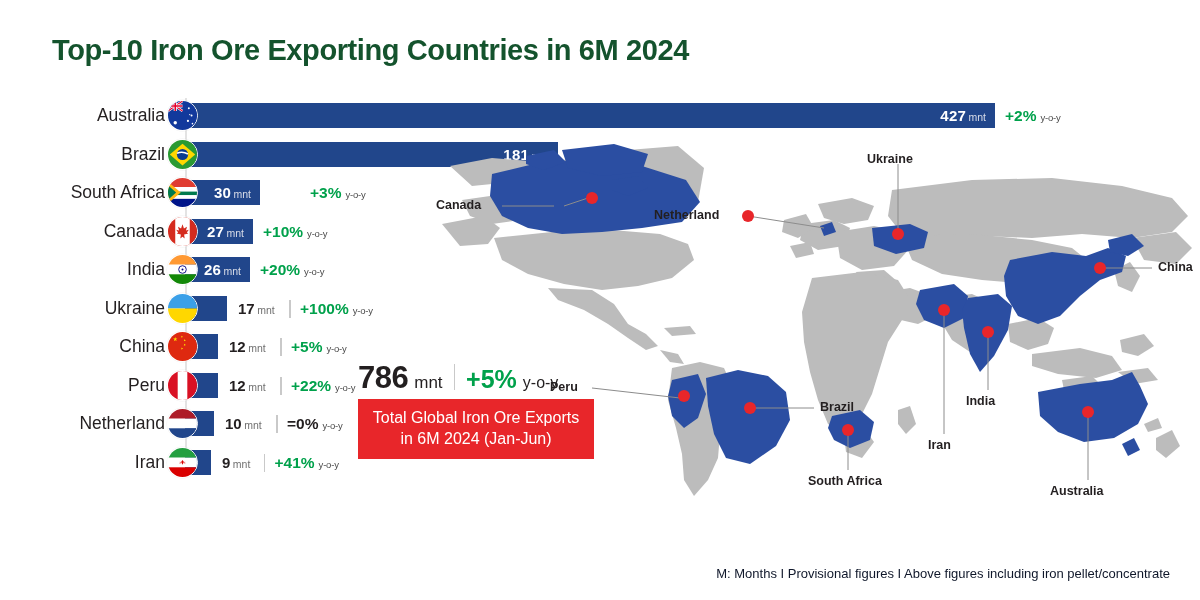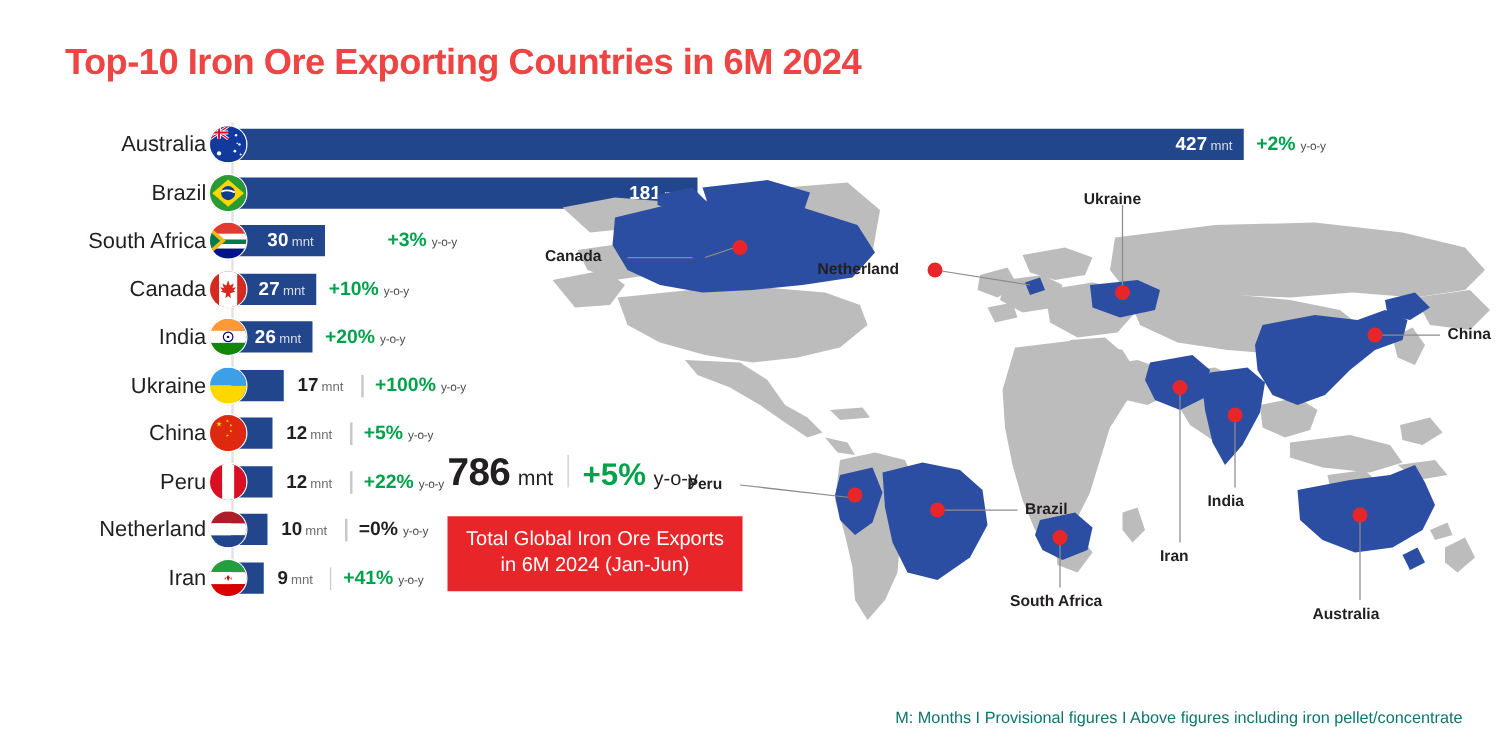--- a/index.html
+++ b/index.html
@@ -7,21 +7,21 @@
     width:1200px; height:600px; background:#ffffff;
     font-family:"Liberation Sans", sans-serif;
     color:#231f20; overflow:hidden; position:relative;
   }
   #stage { position:absolute; inset:0; }
 
   
   .title {
     position:absolute; left:52px; top:34px;
     font-size:29px; font-weight:bold; letter-spacing:-0.4px;
-    color:#ef4444; white-space:nowrap;
+    color:#14532d; white-space:nowrap;
   }
   .logo { position:absolute; right:40px; top:28px; display:flex; align-items:center; gap:11px; }
   .logo-mark { width:34px; height:34px; flex:0 0 auto; }
   .logo-text { font-size:27px; font-weight:bold; letter-spacing:3.2px; color:#2b4ea2; }
 
   
   .chart { position:absolute; left:0; top:96px; width:1200px; height:400px; }
   .axis-line {
     position:absolute; left:185px; top:2px; width:2px; height:378px;
     background:#e3e3e3;
@@ -70,36 +70,36 @@
 
   
   .total { position:absolute; left:358px; top:360px; width:236px; }
   .total-head { display:flex; align-items:baseline; white-space:nowrap; height:34px; }
   .total-num { font-size:31px; font-weight:bold; color:#231f20; letter-spacing:-0.5px; }
   .total-unit { font-size:17px; color:#231f20; margin-left:6px; }
   .total-sep { width:1.5px; height:26px; background:#c9c9c9; margin:0 11px; align-self:center; }
   .total-pct { font-size:25px; font-weight:bold; color:#00a14b; }
   .total-yoy { font-size:16px; color:#231f20; margin-left:6px; }
   .total-box {
-    margin-top:19px; background:#e8262a; color:#ffffff;
+    margin-top:5px; background:#e8262a; color:#ffffff;
     padding:8px 6px 9px; text-align:center; line-height:1.33; font-size:16px;
   }
 
   
   .map { position:absolute; left:432px; top:128px; width:768px; height:372px; }
   .map svg { display:block; width:100%; height:100%; }
   .mlabel {
     position:absolute; font-size:12.5px; font-weight:bold; color:#231f20;
     white-space:nowrap;
   }
 
   
   .footer {
     position:absolute; right:30px; bottom:14px; text-align:right;
-    font-size:13px; color:#0f766e; line-height:1.75;margin-top:36px;
+    font-size:13px; color:#0f172a; line-height:1.75;margin-top:36px;
   }
 </style>
 </head>
 <body>
 
 <div id="stage">
 
   <div class="title">Top-10 Iron Ore Exporting Countries in 6M 2024</div>
 
 

